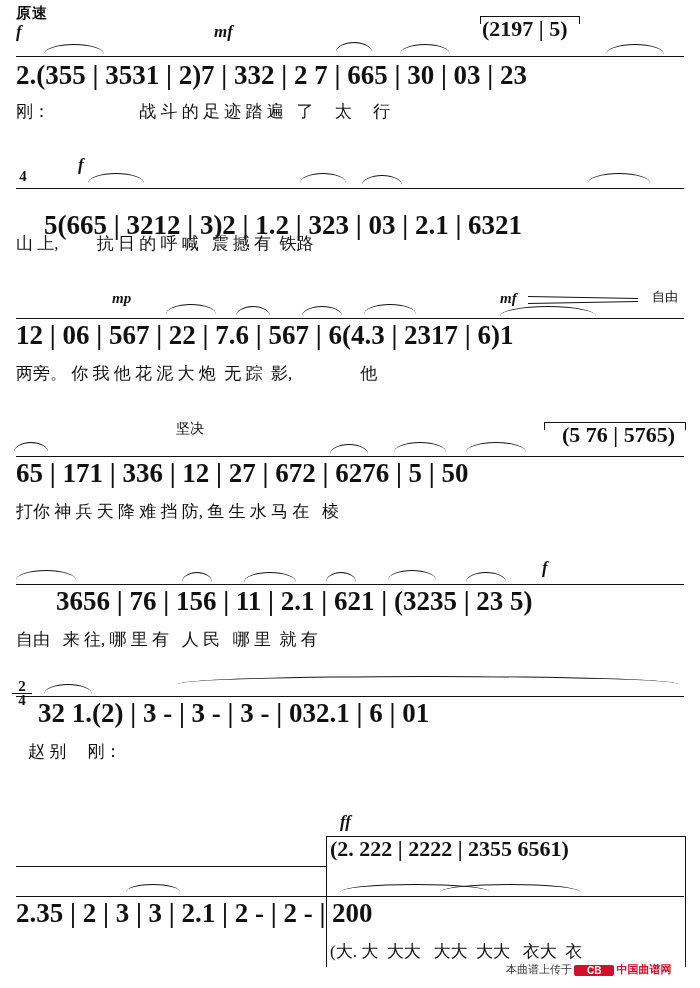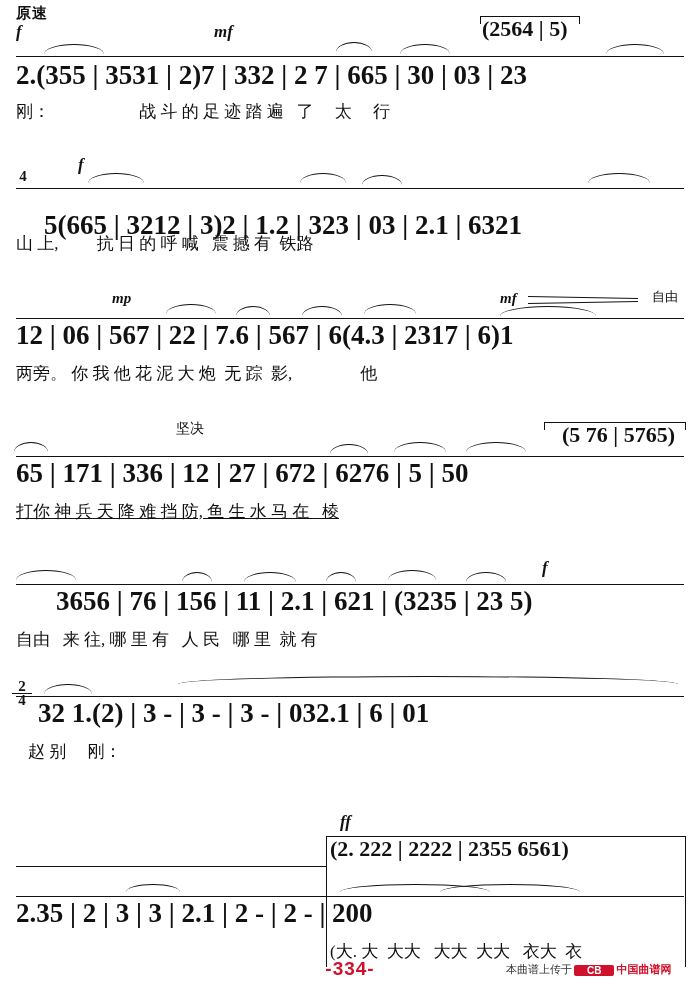--- a/index.html
+++ b/index.html
@@ -148,21 +148,21 @@
 <body>
 
 <div class="page">
 
   <div>
     <span class="abs tempo" style="left:16px; top:4px;">原速</span>
     <span class="abs dyn" style="left:16px; top:22px;">f</span>
     <span class="abs dyn" style="left:214px; top:22px;">mf</span>
 
     <div class="bracket-top" style="left:480px; top:16px; width:98px;"></div>
-    <span class="abs notes small" style="left:482px; top:18px;">(2564 | 5)</span>
+    <span class="abs notes small" style="left:482px; top:18px;">(2197 | 5)</span>
 
     <div class="slur" style="left:44px;  top:44px; width:60px;"></div>
     <div class="slur" style="left:336px; top:42px; width:36px;"></div>
     <div class="slur" style="left:400px; top:44px; width:50px;"></div>
     <div class="slur" style="left:606px; top:44px; width:58px;"></div>
 
     <div class="rule" style="left:16px; top:56px; width:668px;"></div>
 
     <span class="abs notes" style="left:16px; top:62px;">2.(355 | 3531 | 2)7 | 332 | 2 7 | 665 | 30 | 03 | 23</span>
     <span class="abs lyric" style="left:16px; top:100px;">刚：                     战 斗 的 足 迹 踏 遍   了     太     行</span>
@@ -211,21 +211,21 @@
     <span class="abs notes small" style="left:546px; top:424px;margin-left:16px;">(5 76 | 5765)</span>
 
     <div class="slur" style="left:14px;  top:442px; width:34px;"></div>
     <div class="slur" style="left:330px; top:444px; width:38px;"></div>
     <div class="slur" style="left:394px; top:442px; width:52px;"></div>
     <div class="slur" style="left:466px; top:442px; width:60px;"></div>
 
     <div class="rule" style="left:16px; top:456px; width:668px;"></div>
 
     <span class="abs notes" style="left:16px; top:460px;">65 | 171 | 336 | 12 | 27 | 672 | 6276 | 5 | 50</span>
-    <span class="abs lyric" style="left:16px; top:500px;text-decoration:underline;">打你 神 兵 天 降 难 挡 防, 鱼 生 水 马 在   棱</span>
+    <span class="abs lyric" style="left:16px; top:500px;">打你 神 兵 天 降 难 挡 防, 鱼 生 水 马 在   棱</span>
   </div>
 
   <div>
     <span class="abs dyn" style="left:542px; top:558px;">f</span>
 
     <div class="slur" style="left:16px;  top:570px; width:60px;"></div>
     <div class="slur" style="left:182px; top:572px; width:30px;"></div>
     <div class="slur" style="left:244px; top:572px; width:52px;"></div>
     <div class="slur" style="left:326px; top:572px; width:30px;"></div>
     <div class="slur" style="left:388px; top:570px; width:48px;"></div>
@@ -263,19 +263,18 @@
     <div class="tie" style="left:126px; top:884px; width:54px;"></div>
     <div class="tie" style="left:340px; top:884px; width:150px;"></div>
     <div class="tie" style="left:440px; top:884px; width:140px;"></div>
 
     <div class="rule" style="left:16px; top:896px; width:668px;"></div>
     <div class="rule" style="left:16px; top:866px; width:310px;"></div>
 
     <span class="abs notes" style="left:16px; top:900px;">2.35 | 2 | 3 | 3 | 2.1 | 2 - | 2 - | 200</span>
   </div>
 
-  <div class="footer-page" style="top:958px;">-334-</div>
 
   <div class="credit" style="left:506px; top:962px;">
     <span>本曲谱上传于</span><span class="logo">CB</span><span class="brand">中国曲谱网</span>
   </div>
 
 </div>
 
 </body></html>

